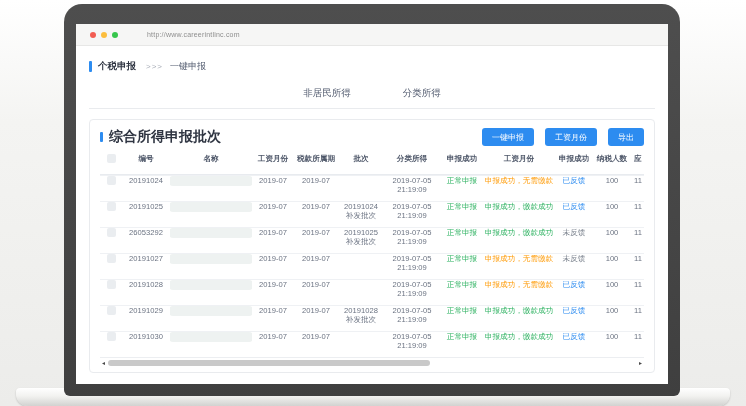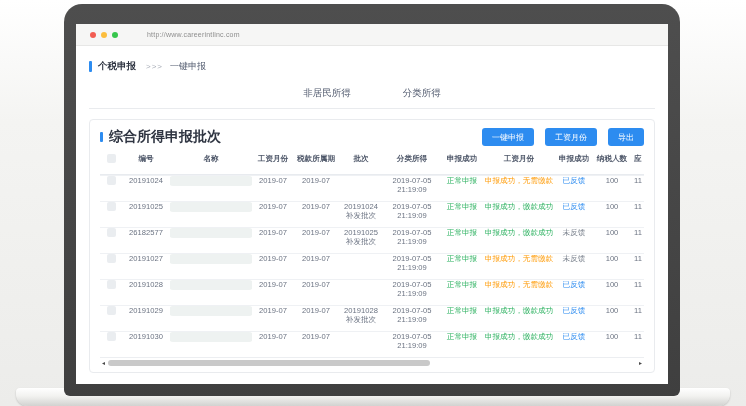--- a/index.html
+++ b/index.html
@@ -175,21 +175,21 @@
                     <div class="cell c-type t-green">正常申报</div>
                     <div class="cell c-status t-green">申报成功，缴款成功</div>
                     <div class="cell c-feedback t-blue">已反馈</div>
                     <div class="cell c-count">100</div>
                     <div class="cell c-clip">11</div>
                   </div>
                   <div class="trow">
                     <div class="cell c-cb">
                       <span class="cbx"></span>
                     </div>
-                    <div class="cell c-id">26182577</div>
+                    <div class="cell c-id">26053292</div>
                     <div class="cell c-name">
                       <span class="pill"></span>
                     </div>
                     <div class="cell c-month">2019-07</div>
                     <div class="cell c-period">2019-07</div>
                     <div class="cell c-batch">
                       <span>20191025</span>
                       <span>补发批次</span>
                     </div>
                     <div class="cell c-time">

